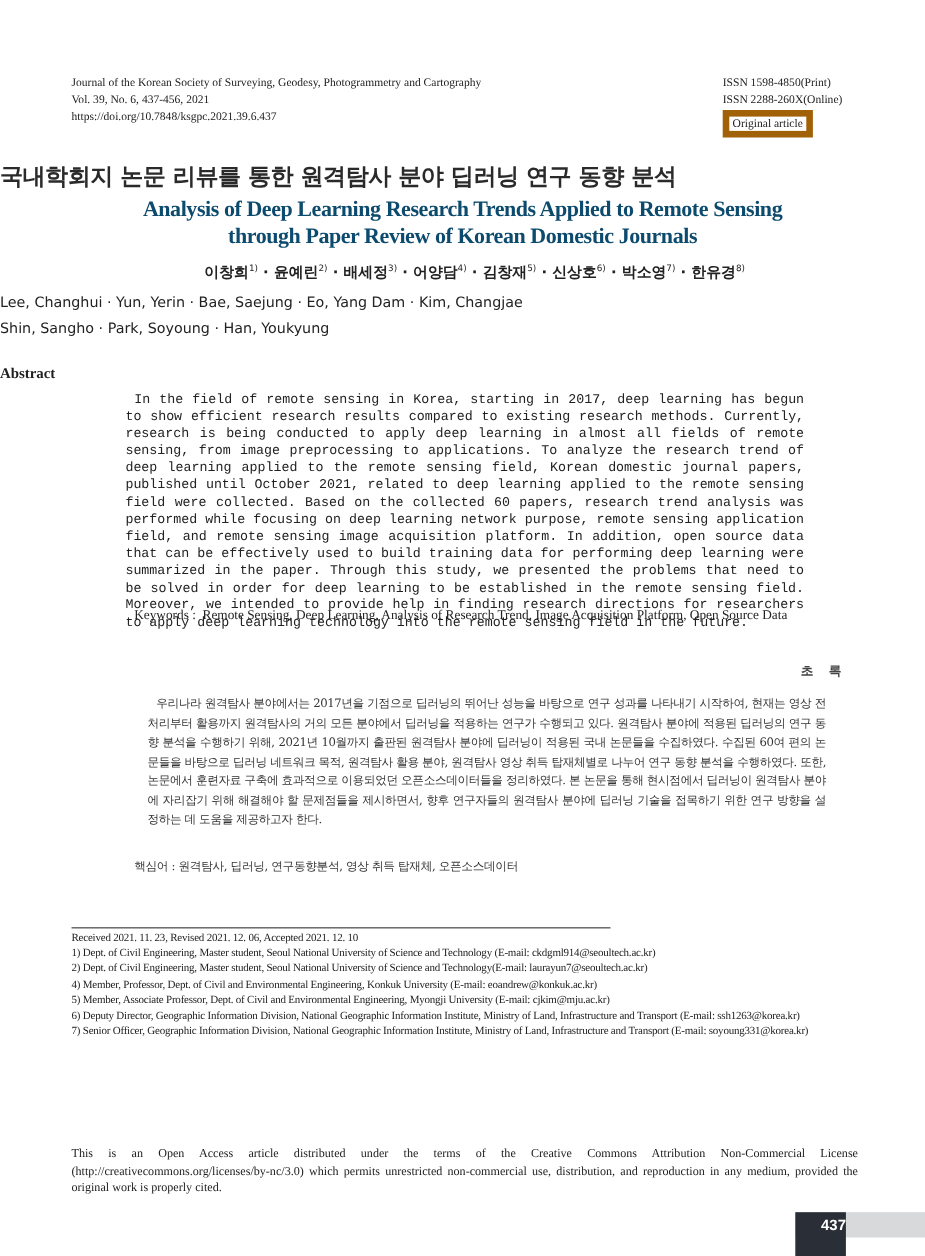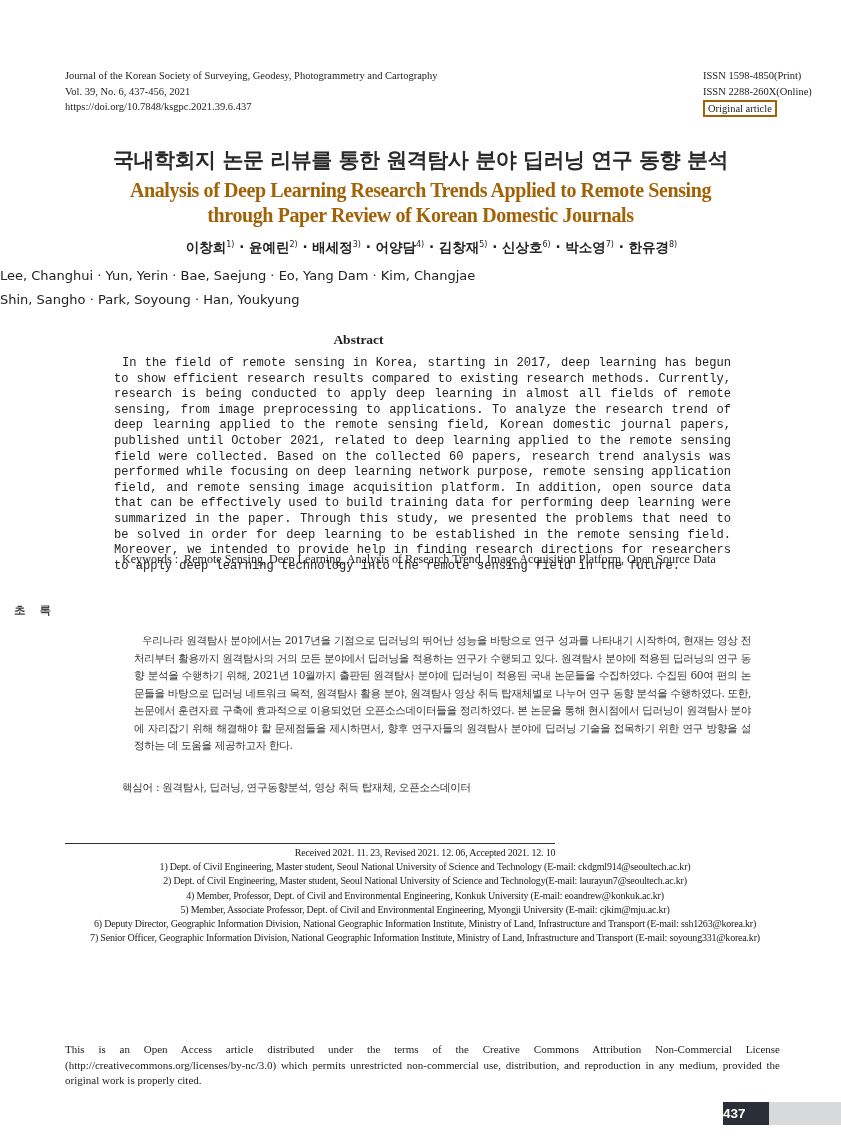--- a/index.html
+++ b/index.html
@@ -1,37 +1,37 @@
 <!DOCTYPE html>
 <html><head>
 <meta charset="utf-8">
 <style>
   html,body{margin:0;padding:0;background:#fff;}
   body{width:841px;height:1142px;position:relative;overflow:hidden;font-family:"Liberation Serif",serif;color:#222;}
   .hdr-left{position:absolute;left:65px;top:68px;font-size:10.5px;line-height:15.5px;color:#222;}
-  .hdr-right{position:absolute;left:657px;top:68px;font-size:10.5px;line-height:15.5px;color:#222;margin-left:46px;}
-  .badge{display:inline-block;border:2px solid #a16207;padding:0 3px;line-height:13px;margin-top:1px;}
-  .title-ko{position:absolute;left:0;width:841px;top:146px;text-align:center;font-family:"DejaVu Sans",sans-serif;font-weight:bold;font-size:21px;letter-spacing:-0.5px;color:#2a2a2a;}
-  .title-en{position:absolute;left:0;width:841px;top:178px;text-align:center;font-weight:bold;font-size:20px;line-height:25px;color:#a16207;letter-spacing:-0.4px;}
+  .hdr-right{position:absolute;left:657px;top:68px;font-size:10.5px;line-height:15.5px;color:#222;}
+  .badge{display:inline-block;border:6px solid #a16207;padding:0 3px;line-height:13px;margin-top:1px;}
+  .title-ko{position:absolute;left:0;width:841px;top:146px;text-align:left;font-family:"DejaVu Sans",sans-serif;font-weight:bold;font-size:21px;letter-spacing:-0.5px;color:#2a2a2a;}
+  .title-en{position:absolute;left:0;width:841px;top:178px;text-align:center;font-weight:bold;font-size:20px;line-height:25px;color:#0c4a6e;letter-spacing:-0.4px;}
   .authors-ko{position:absolute;left:0;width:841px;top:239px;text-align:center;font-family:"DejaVu Sans",sans-serif;font-weight:bold;font-size:13.5px;color:#222;margin-left:11px;}
   .authors-ko sup{font-size:8px;font-weight:normal;}
   .authors-en{position:absolute;left:0;width:841px;top:264px;text-align:left;font-family:"DejaVu Sans",sans-serif;font-size:13px;line-height:24px;color:#222;}
-  .abs-head{position:absolute;left:0;width:717px;top:332px;text-align:center;font-weight:bold;font-size:13.5px;}
+  .abs-head{position:absolute;left:0;width:717px;top:332px;font-weight:bold;font-size:13.5px;}
   .abs-body{position:absolute;left:114px;width:617px;top:356px;font-size:12.1px;line-height:15.6px;text-align:justify;text-indent:8px;font-family:Liberation Mono, monospace;}
   .kw{position:absolute;left:122px;width:610px;top:552px;font-size:12.1px;line-height:15.6px;display:flex;}
   .kw .lbl{white-space:nowrap;margin-right:6px;}
-  .cho-head{position:absolute;left:0;width:779px;top:603px;text-align:left;font-family:"DejaVu Sans",sans-serif;font-weight:bold;font-size:11.5px;letter-spacing:14px;color:#444;padding-left:14px;box-sizing:border-box;}
+  .cho-head{position:absolute;left:0;width:779px;top:603px;text-align:right;font-family:"DejaVu Sans",sans-serif;font-weight:bold;font-size:11.5px;letter-spacing:14px;color:#444;padding-left:14px;box-sizing:border-box;}
   .cho-body{position:absolute;left:114px;width:617px;top:632px;font-family:"DejaVu Serif",serif;font-size:10.6px;line-height:17.5px;text-align:justify;text-indent:8px;letter-spacing:-0.35px;color:#333;margin-left:20px;}
   .kw-ko{position:absolute;left:122px;width:610px;top:781px;font-family:"DejaVu Serif",serif;font-size:10.6px;color:#333;letter-spacing:-0.3px;}
   .rule{position:absolute;left:65px;top:843px;width:490px;height:1px;background:#333;}
-  .notes{position:absolute;left:65px;top:846px;width:720px;font-size:10px;line-height:14.2px;color:#222;letter-spacing:-0.2px;text-align:center;}
+  .notes{position:absolute;left:65px;top:846px;width:720px;font-size:10px;line-height:14.2px;color:#222;letter-spacing:-0.2px;}
   .notes .n{padding-left:12px;text-indent:-12px;}
   .license{position:absolute;left:65px;top:1042px;width:715px;font-size:11px;line-height:15.5px;text-align:justify;color:#222;}
   .pg{position:absolute;left:723px;top:1102px;width:118px;height:23px;background:#d8d9db;}
-  .pg .num{position:absolute;left:0;top:0;width:46px;height:23px;background:#2a2e37;color:#fff;font-family:"Liberation Sans",sans-serif;font-weight:bold;font-size:13.5px;line-height:23px;text-align:left;}
+  .pg .num{position:absolute;left:0;top:0;width:46px;height:40px;background:#2a2e37;color:#fff;font-family:"Liberation Sans",sans-serif;font-weight:bold;font-size:13.5px;line-height:23px;text-align:right;}
 </style>
 </head>
 <body>
 
 <div class="hdr-left">
   <div>Journal of the Korean Society of Surveying, Geodesy, Photogrammetry and Cartography</div>
   <div>Vol. 39, No. 6, 437-456, 2021</div>
   <div>https://doi.org/10.7848/ksgpc.2021.39.6.437</div>
 </div>
 

